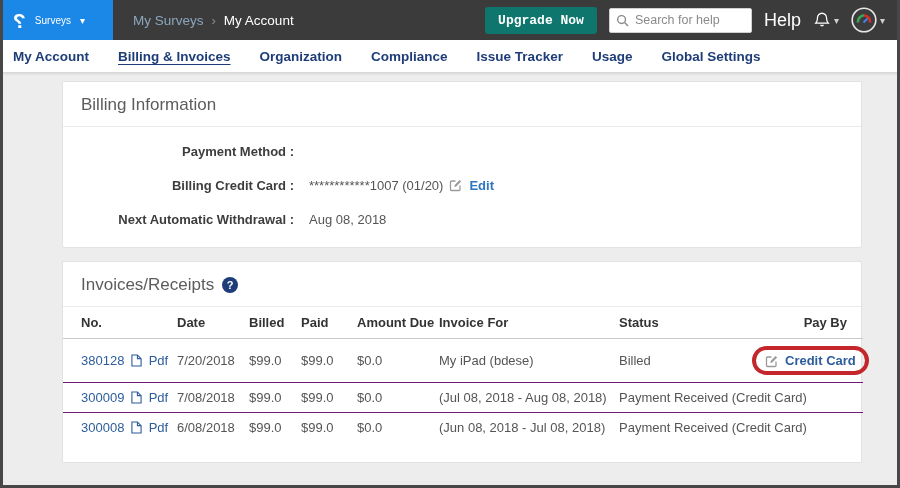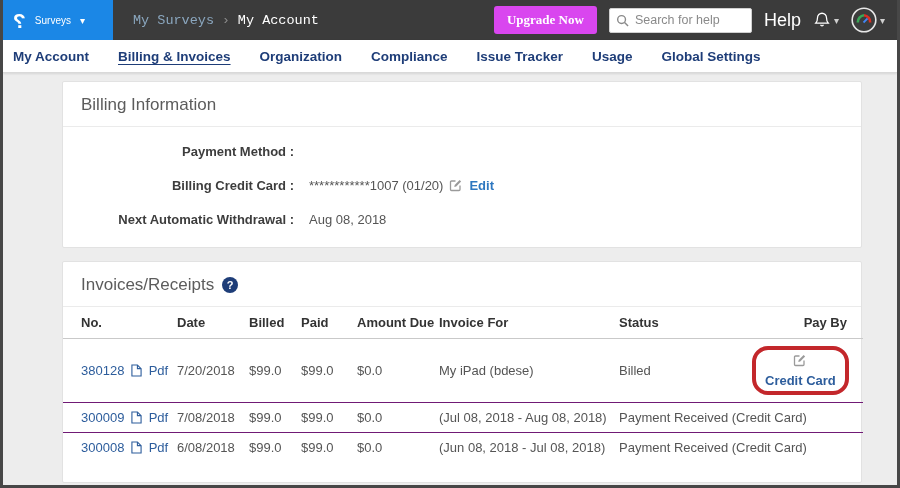--- a/index.html
+++ b/index.html
@@ -8,27 +8,27 @@
   .page { width:900px; height:488px; background:#ededed; overflow:hidden;
           border-left:3px solid #474747; border-right:3px solid #474747; border-bottom:3px solid #474747; }
 
   
   .topbar { height:40px; background:#3b3b3b; display:flex; align-items:center; }
   .brand { width:110px; height:40px; background:#1b87e6; color:#fff; display:flex;
            align-items:center; padding:0 10px; gap:9px; cursor:pointer; flex:none; }
   .logo { font-weight:bold; font-size:21px; display:inline-block; transform:scaleX(-1); line-height:1; }
   .brand-label { font-size:10px; }
   .caret { font-size:10px; color:inherit; }
-  .crumbs { margin-left:20px; font-size:13.5px; display:flex; align-items:center; gap:8px;font-family:Liberation Mono, monospace; }
+  .crumbs { margin-left:20px; font-size:13.5px; display:flex; align-items:center; gap:8px; }
   .crumb-link { color:#8ba7bf; text-decoration:none; cursor:pointer; }
   .crumb-sep { color:#8d8d8d; font-size:13px; }
   .crumb-cur { color:#ffffff; }
   .top-right { margin-left:auto; display:flex; align-items:center; gap:12px; padding-right:12px; }
-  .upgrade { background:#d946ef; color:#fff; border:none; border-radius:3px; font-weight:bold;
-             font-size:13px; padding:6px 13px; cursor:pointer; font-family:Liberation Serif, serif; }
+  .upgrade { background:#0f766e; color:#fff; border:none; border-radius:3px; font-weight:bold;
+             font-size:13px; padding:6px 13px; cursor:pointer; font-family:Liberation Mono, monospace; }
   .search-wrap { position:relative; }
   .search-wrap svg { position:absolute; left:7px; top:6px; }
   .search-input { width:143px; height:25px; border:1px solid #d0d0d0; border-radius:2px;
                   padding:0 6px 0 25px; font-size:12.5px; font-family:inherit; color:#ec4899; }
   .search-input::placeholder { color:#8a8a8a; }
   .help-link { color:#fff; font-size:18px; text-decoration:none; cursor:pointer; }
   .icon-btn { display:flex; align-items:center; gap:3px; cursor:pointer; color:#cfcfcf; }
 
   
   .tabs { height:33px; background:#fff; display:flex; align-items:center; gap:29px;
@@ -61,21 +61,21 @@
   tr:last-child td { border-bottom:none; }
   th.c-no, td.c-no { padding-left:18px; width:110px; }
   .c-date { width:72px; } .c-billed { width:52px; } .c-paid { width:56px; }
   .c-due { width:82px; } .c-for { width:180px; } .c-status { width:133px; }
   .c-pay { width:115px; text-align:right; padding-right:16px; }
   .tbl-link { color:#2d5d9c; text-decoration:none; cursor:pointer; }
   .pay-link { color:#2d5d9c; font-weight:bold; text-decoration:none; cursor:pointer; }
   .pdf-ico { margin:0 3px; vertical-align:-2px; }
   .pencil-ico { vertical-align:-2px; }
   .highlight { display:inline-flex; align-items:center; gap:6px; border:4px solid #c3272b;
-               border-radius:16px; padding:3px 9px;flex-direction:column; }
+               border-radius:16px; padding:3px 9px; }
   .spacer-bottom { height:20px; }
 </style>
 </head>
 <body>
 
 <div class="page">
 
   <header class="topbar">
     <div class="brand">
       <span class="logo">?</span>

